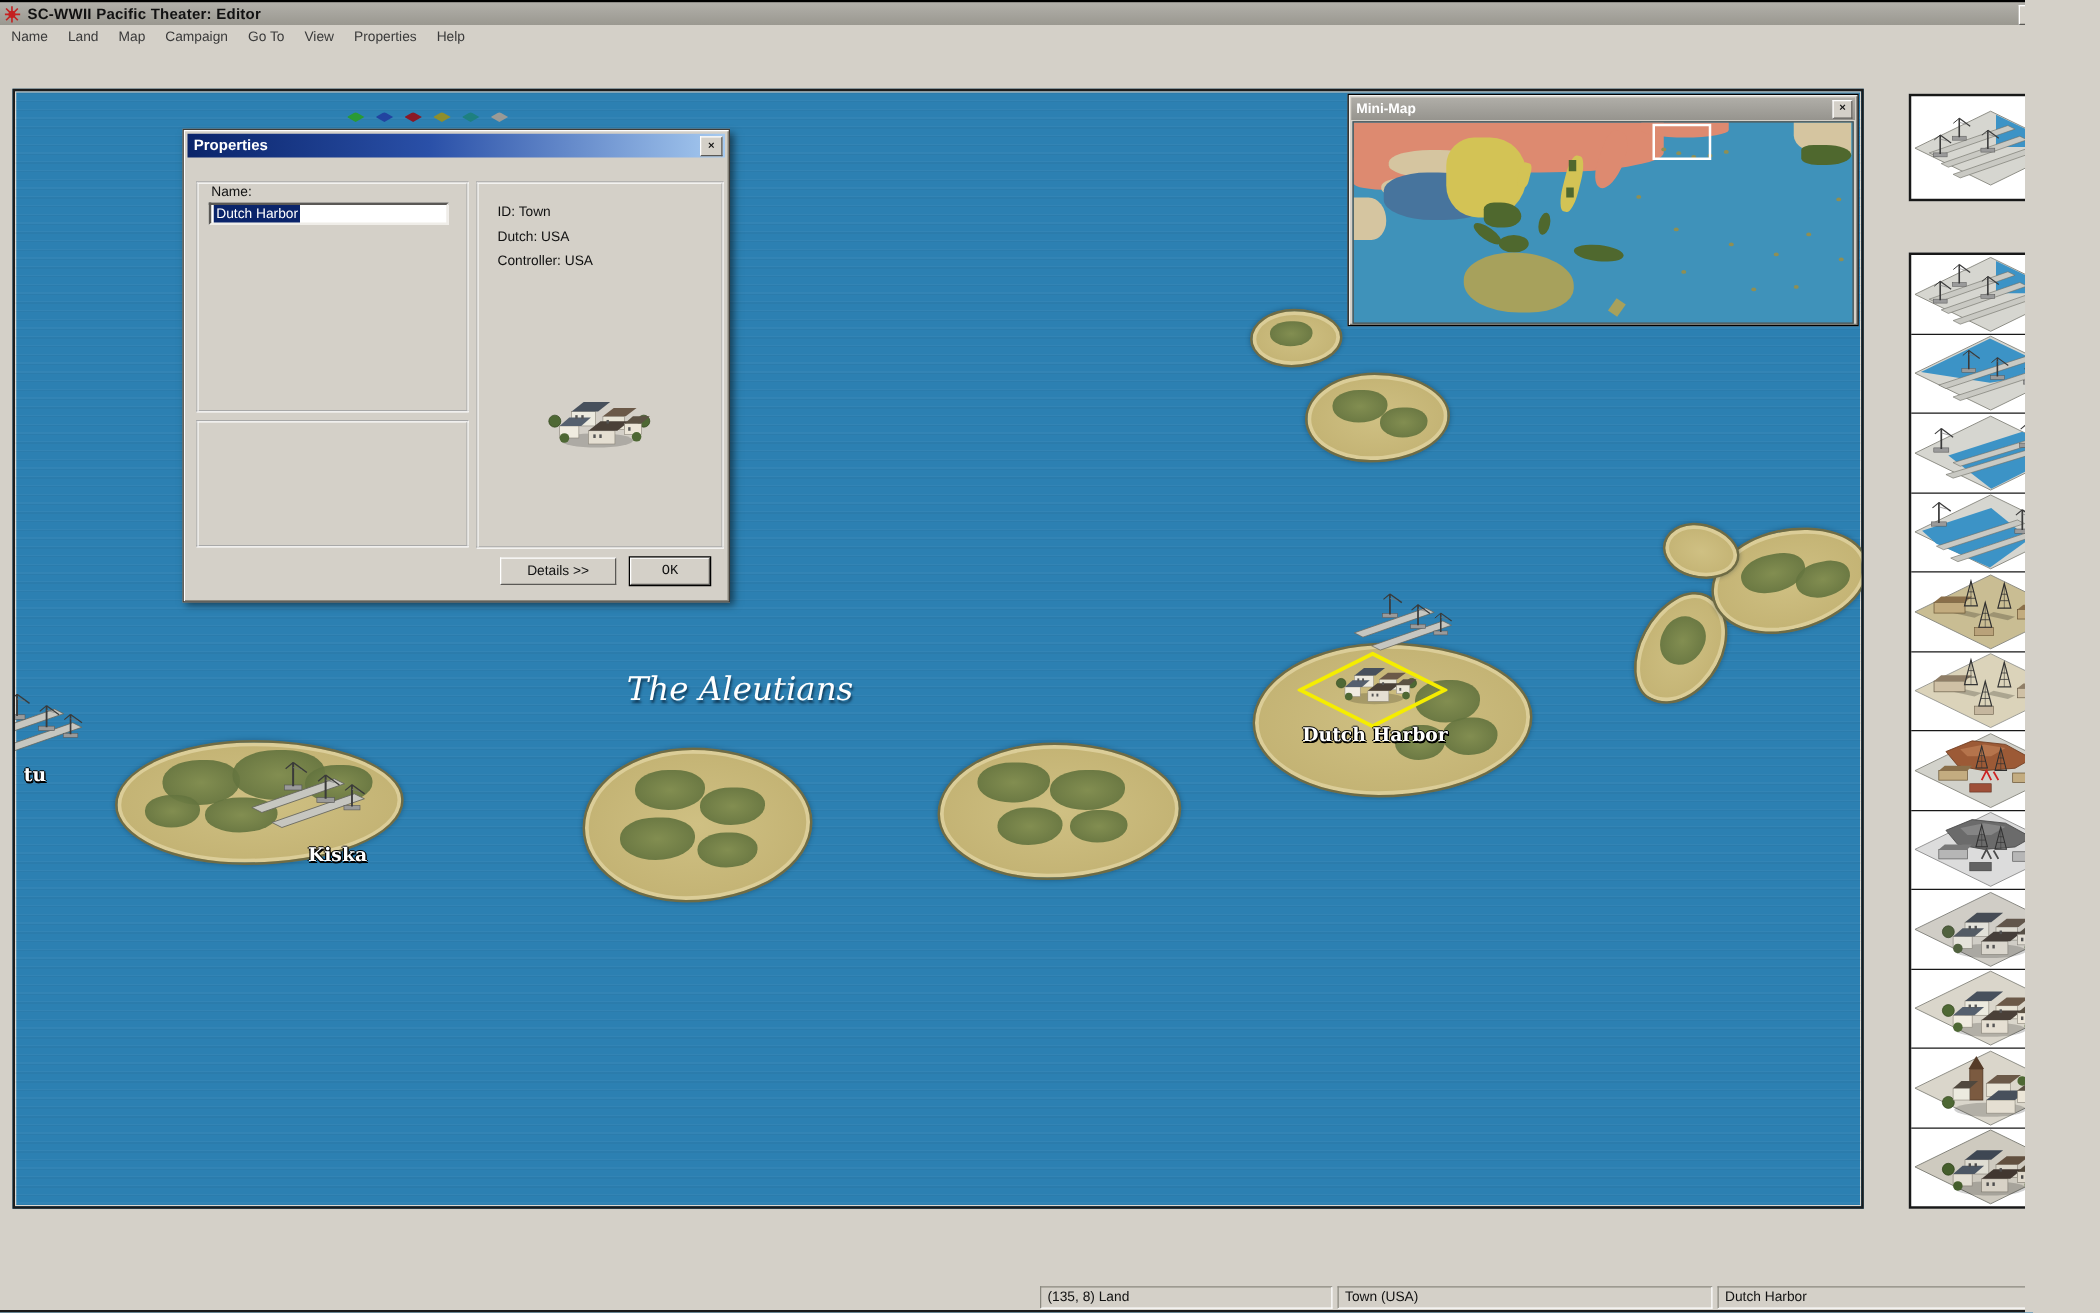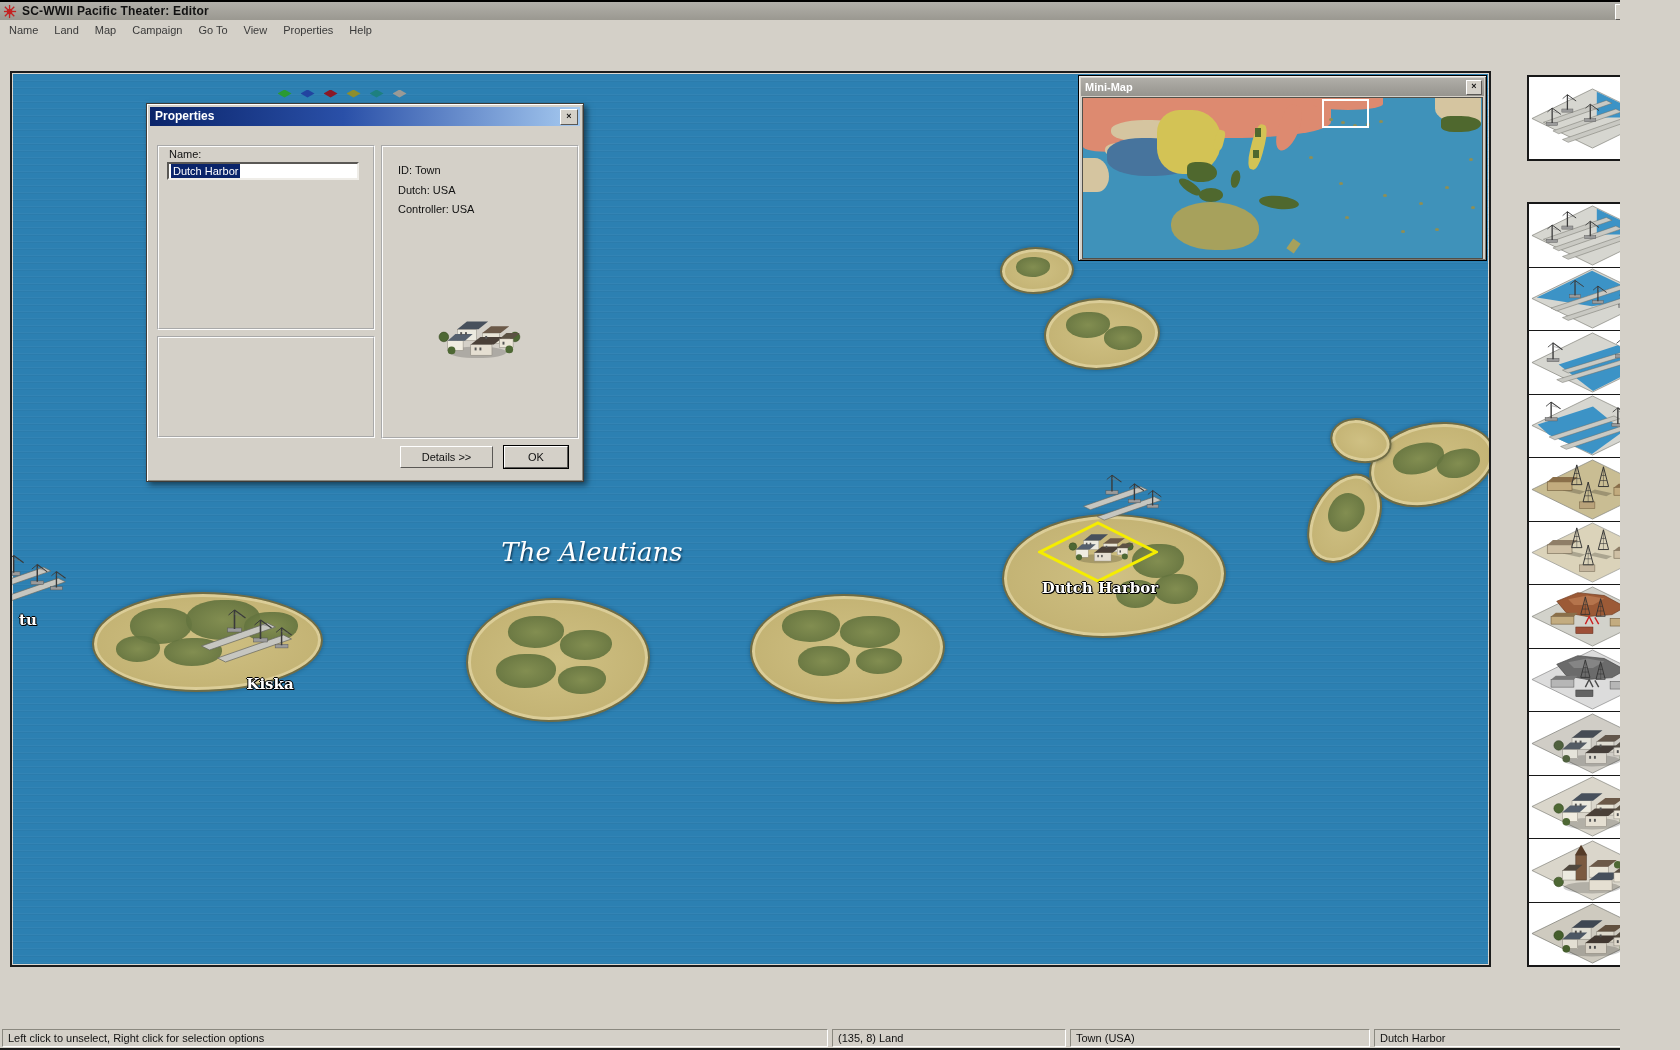--- a/index.html
+++ b/index.html
@@ -110,21 +110,21 @@
     text-align:center;font-weight:bold;color:#111;z-index:2;}
   .groupbox{position:absolute;border:2px groove #fdfdfd;}
   .dlg-label{position:absolute;font-size:11px;color:#111;}
   .dlg-input{position:absolute;left:20px;top:58px;width:192px;height:18px;background:#fff;
     border:2px solid;border-color:#5a5855 #efede8 #efede8 #5a5855;box-sizing:border-box;
     font-size:11px;display:flex;align-items:center;padding-left:2px;}
   .dlg-input .sel{background:#0a246a;color:#fff;padding:1px 2px;}
   .dlg-btn{position:absolute;height:22px;background:#d4d0c8;border:1px solid;
     border-color:#fff #5a5855 #5a5855 #fff;font-size:11px;color:#111;text-align:center;
     line-height:20px;box-sizing:border-box;}
-  .dlg-btn.default{outline:1px solid #000;}
+  .dlg-btn.default{outline:1px solid #000;font-family:Liberation Mono, monospace;}
   .infoline{position:absolute;font-size:11px;color:#111;}
 
   
   .preview-tile{position:absolute;left:1527px;top:75px;width:131px;height:86px;background:#fff;
     border:2px solid #181818;box-sizing:border-box;display:flex;align-items:center;justify-content:center;}
   .tile-list{position:absolute;left:1527px;top:202px;width:131px;height:765px;background:#fff;
     border:2px solid #181818;box-sizing:border-box;display:flex;flex-direction:column;}
   .ptile{height:63.4px;border-bottom:1px solid #181818;display:flex;align-items:center;
     justify-content:center;overflow:hidden;flex:1 1 auto;}
   .ptile:last-child{border-bottom:none;}
@@ -653,21 +653,20 @@
     <div class="sb-btn sb-up" style="top:0;">
         <span class="tri"></span>
       </div>
     <div class="sb-thumb"></div>
     <div class="sb-btn sb-down">
         <span class="tri"></span>
       </div>
   </div>
 
   <div class="statusbar">
-    <div class="sseg" style="left:2px;width:826px;">Left click to unselect, Right click for selection options</div>
     <div class="sseg" style="left:832px;width:234px;">(135, 8) Land</div>
     <div class="sseg" style="left:1070px;width:300px;">Town (USA)</div>
     <div class="sseg" style="left:1374px;width:302px;">Dutch Harbor
       <div class="grip"></div>
     </div>
   </div>
   <div class="bottomline"></div>
 
 </div>
 

